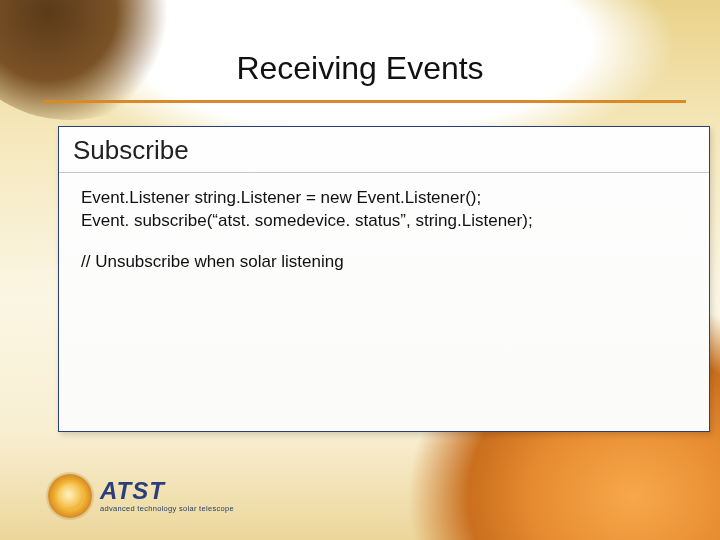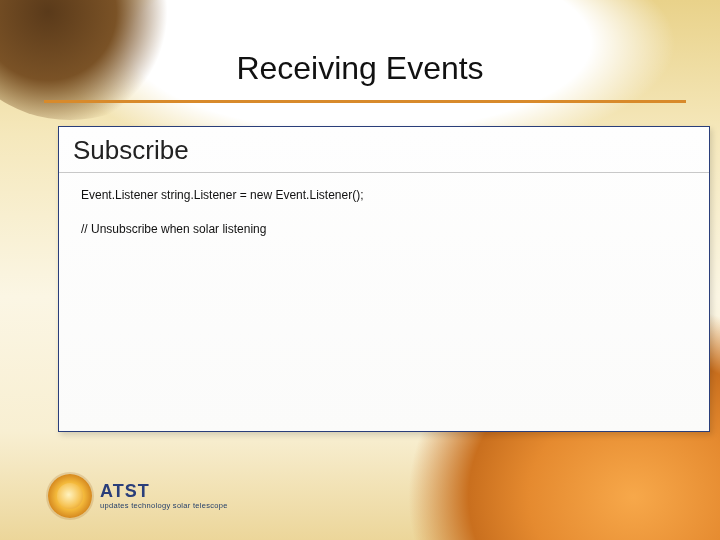--- a/index.html
+++ b/index.html
@@ -46,21 +46,21 @@
     margin-left: 24px;
   }
   .panel-header {
     padding: 8px 14px 6px;
     border-bottom: 1px solid #c8c8c8;
     font-size: 26px;
     color: #222;
   }
   .panel-body {
     padding: 14px 20px 14px 22px;
-    font-size: 12px;
+    font-size: 17px;
     line-height: 1.35;
     color: #111;
   }
   .codeblock { margin-bottom: 18px; }
   .codeblock div { white-space: pre; }
   .logo {
     position: absolute;
     left: 48px; bottom: 22px;
     display: flex;
     align-items: center;
@@ -72,46 +72,47 @@
     border-radius: 50%;
     position: relative;
     box-shadow: 0 0 0 2px rgba(160,100,20,0.2);
   }
   .logo-mark::after{
     content:""; position:absolute; left:9px; top:9px; width:26px; height:26px;
     border-radius:50%;
     background: radial-gradient(circle at 45% 45%, #fff3c0 0%, #f6c252 60%, #d68a20 100%);
   }
   .logo-text { line-height: 1; }
-  .logo-text .acr { font-size: 18px; font-weight: 700; color: #2a3e7a; letter-spacing: 1px; }
+  .logo-text .acr { font-size: 24px; font-weight: 700; font-style: italic; color: #2a3e7a; letter-spacing: 1px; }
   .logo-text .sub { font-size: 7.5px; color: #26406a; letter-spacing: 0.3px; margin-top:2px; }
 </style>
 </head>
 <body>
 
 <div class="slide">
   <div class="bg-darktop"></div>
 
   <div class="title-wrap">
     <div class="title">Receiving Events</div>
   </div>
   <div class="title-rule"></div>
 
   <div class="panel">
     <div class="panel-header">Subscribe</div>
     <div class="panel-body">
       <div class="codeblock">
         <div>Event.Listener string.Listener = new Event.Listener();</div>
+        <div>Event. subscribe(“atst. somedevice. status”, string.Listener);</div>
       </div>
       <div class="codeblock">
         <div>// Unsubscribe when solar listening</div>
       </div>
     </div>
   </div>
 
   <div class="logo">
     <div class="logo-mark"></div>
     <div class="logo-text">
       <div class="acr">ATST</div>
-      <div class="sub">updates technology solar telescope</div>
+      <div class="sub">advanced technology solar telescope</div>
     </div>
   </div>
 </div>
 
 </body></html>

